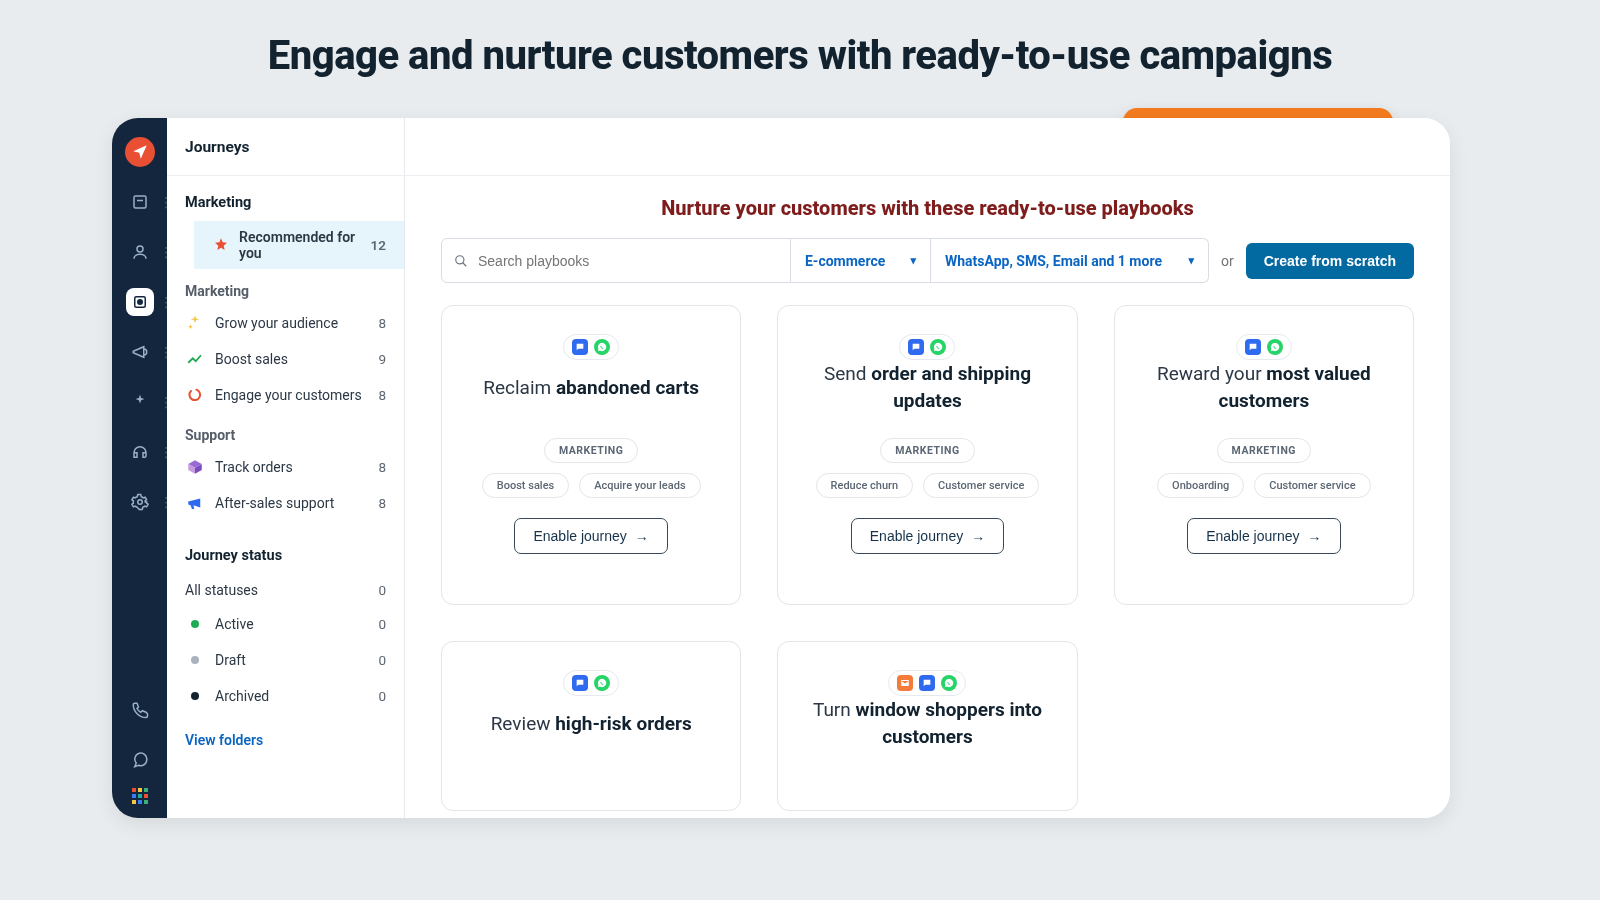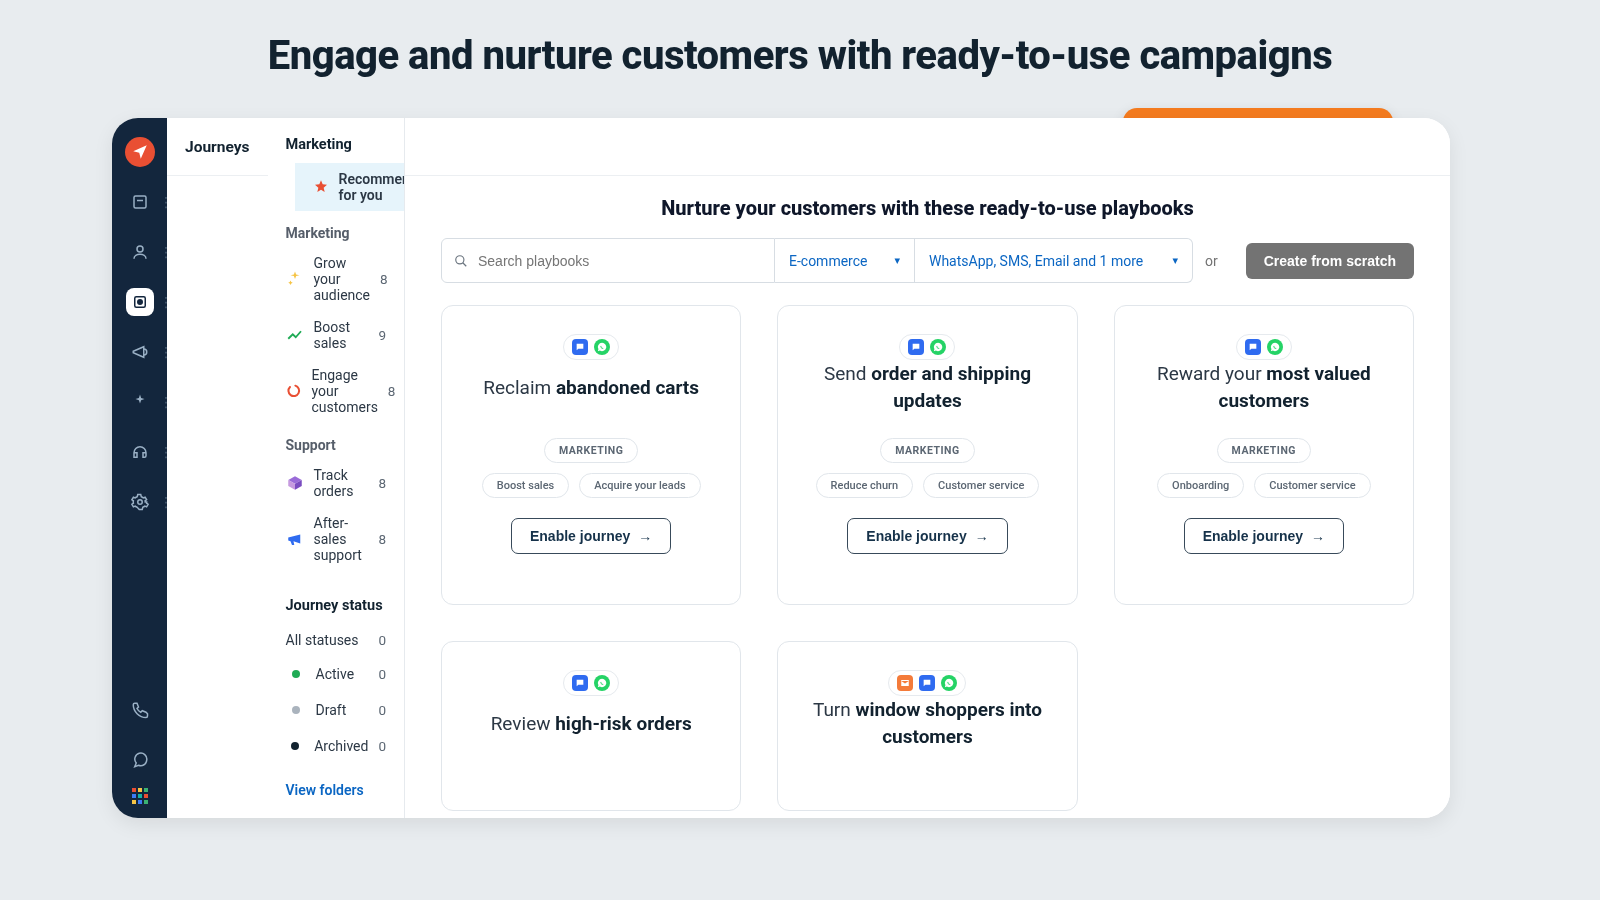--- a/index.html
+++ b/index.html
@@ -18,62 +18,62 @@
   .rail-dots { width:4px; color:#4d6176; font-size:14px; line-height:4px; position:absolute; right:4px; }
   .rail-btn.brand { width:30px; height:30px; border-radius:50%; background:#e94f33; color:#fff; }
   .rail-btn.active { background:#fff; color:#13263d; border-radius:8px; }
   .rail-spacer { flex:1; }
   .rail-grid { width:16px; height:16px; display:grid; grid-template-columns:repeat(3,4px); grid-template-rows:repeat(3,4px); gap:2px; margin-bottom:14px;}
   .rail-grid span:nth-child(1){background:#e94f33}.rail-grid span:nth-child(2){background:#f6c445}.rail-grid span:nth-child(3){background:#3bb273}
   .rail-grid span:nth-child(4){background:#3d7bf5}.rail-grid span:nth-child(5){background:#13b0a5}.rail-grid span:nth-child(6){background:#e94f33}
   .rail-grid span:nth-child(7){background:#f6c445}.rail-grid span:nth-child(8){background:#3d7bf5}.rail-grid span:nth-child(9){background:#3bb273}
 
   
-  .sidebar { width: 238px; border-right: 1px solid #e6eaee; background:#fff; display:flex; flex-direction:row; overflow:hidden;}
+  .sidebar { width: 238px; border-right: 1px solid #e6eaee; background:#fff; display:flex; flex-direction:column; overflow:hidden;}
   .crumb { height: 58px; display:flex; align-items:center; padding:0 18px; font-weight:700; color:#12222f; font-size:15.5px; border-bottom:1px solid #eceff2;}
   .side-scroll{ overflow-y:auto; flex:1; padding-bottom:12px;}
   .side-heading{ font-size:14.5px; font-weight:700; color:#12222f; padding:18px 18px 10px;}
   .side-sub{ font-size:14px; font-weight:700; color:#565e6a; padding:14px 18px 6px;}
   .side-row{ display:flex; align-items:center; gap:10px; padding:8px 18px; font-size:14px; color:#2c3845; cursor:pointer;}
   .side-row .cnt{ margin-left:auto; color:#5c6773; font-size:13.5px;}
   .side-row.active{ background:#e6f4fb; font-weight:600;margin-left:27px; }
   .side-row.active .cnt{ font-weight:600; }
   .side-ico{ width:20px; height:20px; display:flex; align-items:center; justify-content:center;}
   .status-dot{ width:8px; height:8px; border-radius:50%;}
   .view-folders{ color:#0b66c3; font-weight:600; font-size:14px; padding:18px; cursor:pointer;}
 
   
   .main { flex:1; background:#fff; position:relative; overflow:hidden;}
   .main-head-space{height:58px; border-bottom:1px solid #eceff2;}
   .main-inner{ padding:20px 36px 0;}
-  .main-title{ text-align:center; font-size:20px; font-weight:800; color:#0f172a; margin-bottom:18px;}
+  .main-title{ text-align:center; font-size:20px; font-weight:800; color:#7f1d1d; margin-bottom:18px;}
 
   .filter-row{ display:flex; gap:0; align-items:center; margin-bottom:22px;}
   .filterbox{ border:1px solid #d7dde3; height:45px; display:flex; align-items:center; background:#fff;}
   .filterbox.search{ flex:1; border-radius:6px 0 0 6px; padding:0 12px; gap:10px; color:#6c7680;}
   .filterbox.search input{ border:none; outline:none; font-size:14px; flex:1; color:#2c3845; background:transparent;}
-  .filterbox.sel{ border-left:none; padding:0 14px; gap:8px; font-size:14px; color:#0b66c3; font-weight:400; cursor:pointer;}
+  .filterbox.sel{ border-left:none; padding:0 14px; gap:8px; font-size:14px; color:#0b66c3; font-weight:700; cursor:pointer;}
   .filterbox.sel.last{ border-radius:0 6px 6px 0;}
   .filterbox .chev{ margin-left:auto; color:#0b66c3; font-size:11px;}
   .or-txt{ padding:0 12px; color:#737373; font-size:14px;}
-  .scratch-btn{ height:36px; background:#737373; color:#fff; border:none; border-radius:6px; padding:0 18px; font-size:14px; font-weight:600; cursor:pointer;margin-left:16px;}
+  .scratch-btn{ height:36px; background:#0369a1; color:#fff; border:none; border-radius:6px; padding:0 18px; font-size:14px; font-weight:600; cursor:pointer;}
 
   .cards{ display:grid; grid-template-columns:repeat(3,1fr); gap:36px; }
   .card{ border:1px solid #e1e6eb; border-radius:12px; padding:28px 22px 24px; display:flex; flex-direction:column; align-items:center; min-height:300px;}
   .chip-pill{ display:flex; gap:6px; padding:4px 8px; border:1px solid #e6eaee; border-radius:999px; background:#fff;}
   .chip{ width:16px; height:16px; border-radius:4px; display:flex; align-items:center; justify-content:center;}
   .chip.sq-orange{ background:#f47b3a;} .chip.sq-blue{ background:#2f6bf0;} .chip.wa{ background:#25d366; border-radius:50%;}
   .chip svg{width:10px;height:10px;fill:#fff;}
   .card-title{ font-size:19px; color:#2c3845; text-align:center; line-height:1.4; margin-bottom:22px; min-height:56px; display:flex; align-items:center;}
   .card-title b{ font-weight:700; color:#12222f;}
   .tagwrap{ display:flex; flex-direction:column; align-items:center; gap:10px; margin-bottom:18px; min-height:62px;}
   .tag{ font-size:10.5px; letter-spacing:0.5px; text-transform:uppercase; font-weight:700; color:#5c6773; border:1px solid #e1e6eb; border-radius:999px; padding:5px 14px;}
   .tag.low{ font-size:11px; text-transform:none; letter-spacing:0; font-weight:500;}
   .tag-row{ display:flex; gap:10px;}
-  .enable-btn{ border:1px solid #384a5a; background:#fff; color:#16324a; font-weight:700; font-size:14px; padding:9px 18px; border-radius:7px; cursor:pointer; display:flex; gap:8px; align-items:center;}
+  .enable-btn{ border:1px solid #384a5a; background:#fff; color:#16324a; font-weight:400; font-size:14px; padding:9px 18px; border-radius:7px; cursor:pointer; display:flex; gap:8px; align-items:center;}
 
   
   .callout{ position:absolute; top:108px; left:1123px; width:270px; background:#f47b1f; color:#fff; border-radius:14px; padding:16px 20px; font-size:16.5px; line-height:1.4; font-weight:500; box-shadow:0 4px 14px rgba(0,0,0,0.12);}
   .callout::after{ content:""; position:absolute; bottom:-14px; left:58px; border:10px solid transparent; border-top-color:#f47b1f;}
 </style>
 </head>
 <body>
 
 <div class="hero-title">Engage and nurture customers with ready-to-use campaigns</div>
 

